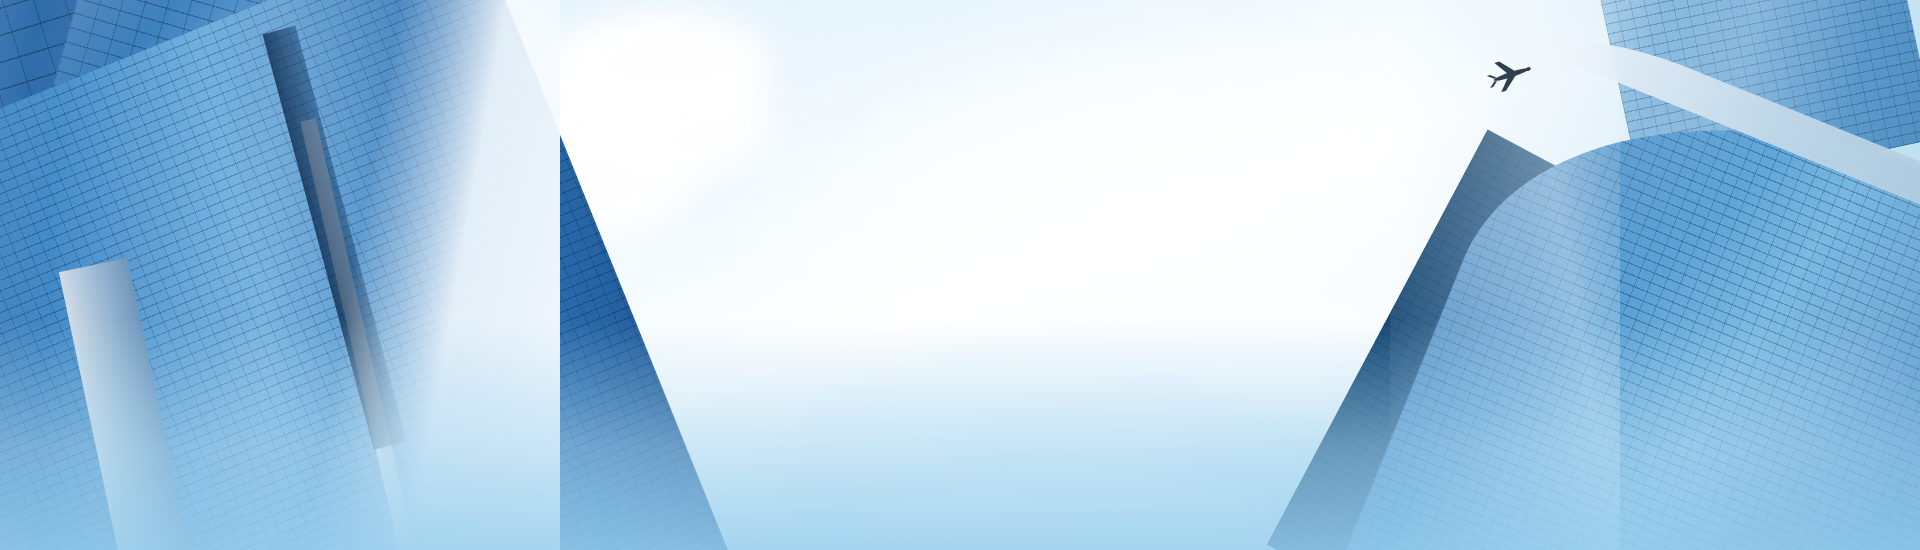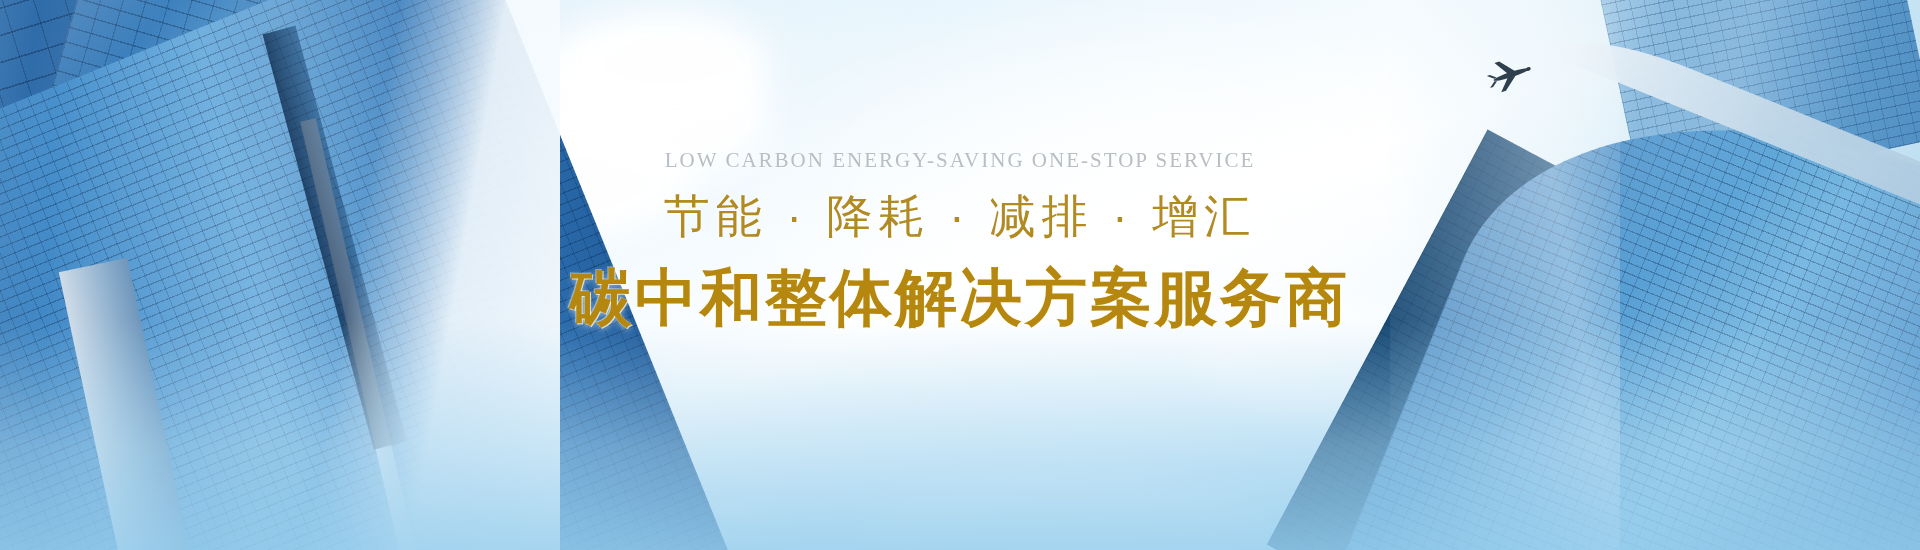--- a/index.html
+++ b/index.html
@@ -229,20 +229,15 @@
     <g fill="#2e3f4e" transform="rotate(-18 50 35)">
       <ellipse cx="50" cy="36" rx="30" ry="4.2"></ellipse>
       <path d="M46 34 L30 10 L38 10 L58 33 Z"></path>
       <path d="M44 38 L26 58 L34 58 L56 40 Z"></path>
       <path d="M22 34 L12 26 L17 26 L26 33 Z"></path>
       <path d="M21 38 L11 46 L16 46 L25 39 Z"></path>
       <ellipse cx="79" cy="36" rx="4" ry="3"></ellipse>
     </g>
   </svg>
 
-  <div class="copy">
-    <p class="eyebrow">LOW CARBON ENERGY-SAVING ONE-STOP SERVICE</p>
-    <p class="subhead">节能 · 降耗 · 减排 · 增汇</p>
-    <p class="headline">碳中和整体解决方案服务商</p>
-  </div>
 
   <div class="sky-bottom-blue"></div>
 </div>
 
 </body></html>

